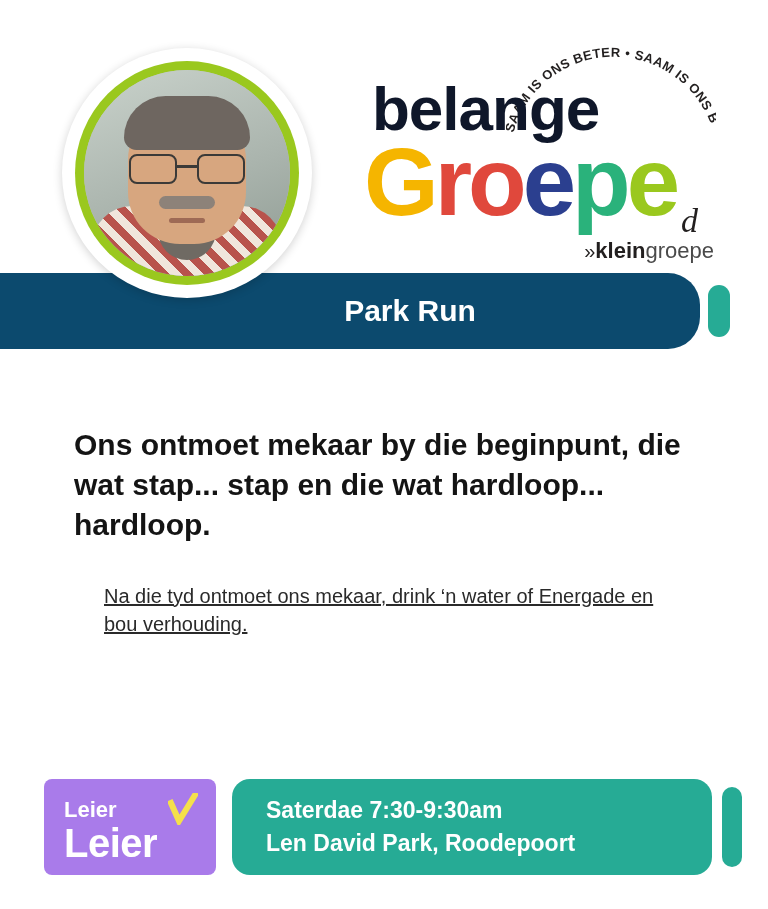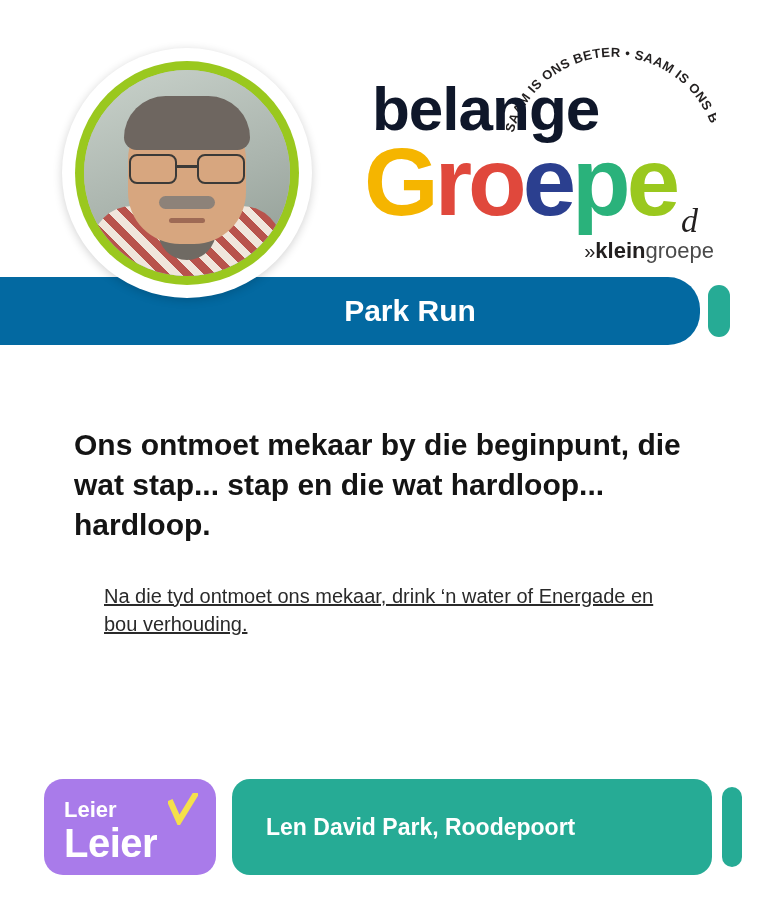--- a/index.html
+++ b/index.html
@@ -189,22 +189,22 @@
   
   .titlebar-row {
     position: absolute;
     left: 0; top: 279px;
     width: 768px; height: 64px;
     display: flex;
     align-items: center;
   }
   .titlebar {
     flex: 0 0 700px;
-    height: 68px;
-    background: #0369a1;
+    height: 76px;
+    background: #0c4a6e;
     border-radius: 0 32px 32px 0;
     display: flex;
     align-items: center;
     justify-content: center;
     padding-left: 120px;
     box-sizing: border-box;
   }
   .titlebar-text {
     color: #ffffff;
     font-size: 30px;
@@ -248,21 +248,21 @@
     left: 0; bottom: 34px;
     width: 768px;
     height: 96px;
     display: flex;
     align-items: center;
   }
   .leader-badge {
     width: 172px;
     height: 96px;
     background: #a97bea;
-    border-radius: 19px;
+    border-radius: 8px;
     margin-left: 44px;
     position: relative;
     flex: 0 0 auto;
   }
   .leader-top {
     position: absolute;
     left: 20px; top: 18px;
     color: #ffffff;
     font-size: 22px;
     font-weight: bold;
@@ -366,17 +366,18 @@
 
   <div class="leader-badge">
     <span class="leader-top">Leier</span>
     <span class="leader-name">Leier</span>
     <svg class="leader-tick" viewBox="0 0 30 32">
       <path d="M3 10 L11 28 L27 2" stroke="#f5e04a" stroke-width="6" fill="none" stroke-linecap="square"></path>
     </svg>
   </div>
 
   <div class="details-bar">
+    <span class="details-line">Saterdae 7:30-9:30am</span>
     <span class="details-line">Len David Park, Roodepoort</span>
   </div>
 
   <div class="footer-chip"></div>
 </div>
 
 </body></html>

